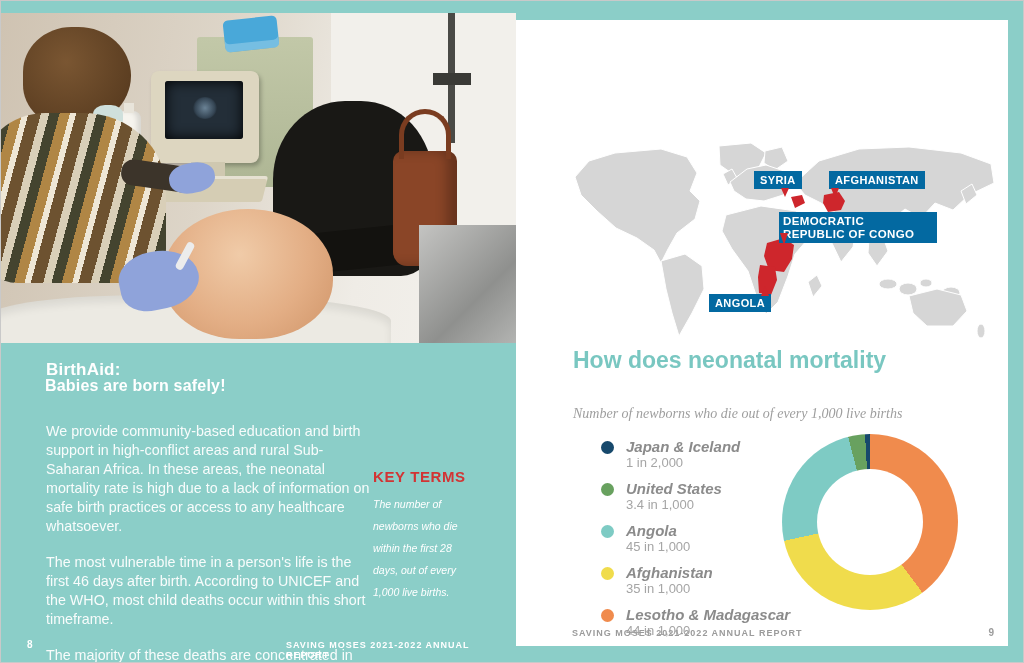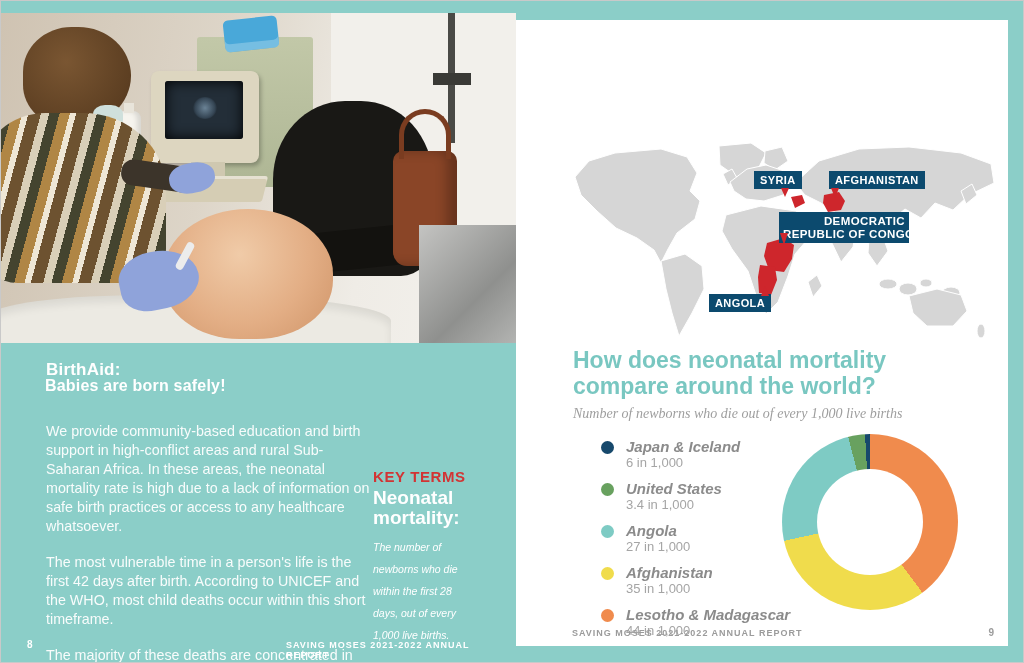--- a/index.html
+++ b/index.html
@@ -86,25 +86,25 @@
   .footer-left .report{ position:absolute; left:285px; top:3px; color:#ffffff; font-size:9px;
                         font-weight:bold; letter-spacing:1px; }
 
   
   .page-right{ position:absolute; left:515px; top:19px; width:492px; height:626px;
                background:#ffffff; }
   .intro{ position:absolute; left:57px; top:48px; width:382px; color:#9e9e9e;
           font-size:15px; line-height:20px; }
   .map{ position:absolute; left:53px; top:123px; width:428px; height:200px; }
   .map svg{ position:absolute; left:0; top:0; }
-  .map-label{ position:absolute; background:#0c4a6e; color:#ffffff; font-weight:bold;
+  .map-label{ position:absolute; background:#0369a1; color:#ffffff; font-weight:bold;
               font-size:11px; letter-spacing:.4px; padding:3px 6px; white-space:nowrap; }
   .lbl-syria{ left:185px; top:28px; }
   .lbl-afghanistan{ left:260px; top:28px; }
-  .lbl-drc{ left:210px; top:69px; width:130px; text-align:right; font-size:11.5px;
+  .lbl-drc{ left:210px; top:69px; width:158px; text-align:left; font-size:11.5px;
             line-height:12.5px; padding:3px 4px; }
   .lbl-angola{ left:140px; top:151px; }
   .ptr{ position:absolute; width:0; height:0; border-style:solid; }
   .ptr-syria{ left:212px; top:45px; border-width:9px 4px 0 4px;
               border-color:#ce262c transparent transparent transparent; }
   .ptr-afghanistan{ left:262px; top:45px; border-width:10px 4px 0 4px;
                     border-color:#ce262c transparent transparent transparent; }
   .ptr-drc{ left:211px; top:90px; border-width:12px 4px 0 4px;
             border-color:#ce262c transparent transparent transparent; }
   .ptr-angola{ left:192px; top:143px; border-width:0 4px 10px 4px;
@@ -170,27 +170,26 @@
       <div class="glove-keyboard"></div>
       <div class="glove-probe"></div>
       <div class="probe"></div>
     </div>
 
     <div class="kicker">BirthAid:</div>
     <h1 class="left-title">Babies are born safely!</h1>
 
     <div class="left-paragraphs">
       <p>We provide community-based education and birth support in high-conflict areas and rural Sub-Saharan Africa. In these areas, the neonatal mortality rate is high due to a lack of information on safe birth practices or access to any healthcare whatsoever.</p>
-      <p>The most vulnerable time in a person's life is the first 42 days after birth. According to UNICEF and the WHO, most child deaths occur within this short timeframe.</p>
+      <p>The most vulnerable time in a person's life is the first 46 days after birth. According to UNICEF and the WHO, most child deaths occur within this short timeframe.</p>
       <p>The majority of these deaths are concentrated in rural Sub-Saharan Africa and in conflict zones. With appropriate care, most are preventable.</p>
     </div>
 
     <aside class="key-terms">
       <div class="kt-label">KEY TERMS</div>
-      <div class="kt-term">Neonatal mortality:</div>
       <div class="kt-def">The number of newborns who die within the first 28 days, out of every 1,000 live births.</div>
     </aside>
 
     <footer class="footer-left">
       <span class="pageno">8</span>
       <span class="report">SAVING MOSES 2021-2022 ANNUAL REPORT</span>
     </footer>
   </section>
 
   <section class="page-right">
@@ -233,44 +232,43 @@
       </div>
       <div class="map-label lbl-angola">ANGOLA</div>
       <div class="ptr ptr-syria"></div>
       <div class="ptr ptr-afghanistan"></div>
       <div class="ptr ptr-drc"></div>
       <div class="ptr ptr-angola"></div>
     </div>
 
     <h2 class="right-heading">
       <span>How does neonatal mortality</span>
-      <span>compare around the world?</span>
     </h2>
     <p class="subtitle">Number of newborns who die out of every 1,000 live births</p>
 
     <div class="legend">
       <div class="legend-item">
         <span class="dot" style="background: rgb(23, 73, 108);"></span>
         <div>
             <div class="legend-name">Japan &amp; Iceland</div>
-             <div class="legend-value">6 in 1,000</div>
+             <div class="legend-value">1 in 2,000</div>
           </div>
       </div>
       <div class="legend-item">
         <span class="dot" style="background: rgb(104, 161, 95);"></span>
         <div>
             <div class="legend-name">United States</div>
              <div class="legend-value">3.4 in 1,000</div>
           </div>
       </div>
       <div class="legend-item">
         <span class="dot" style="background: rgb(126, 203, 196);"></span>
         <div>
             <div class="legend-name">Angola</div>
-             <div class="legend-value">27 in 1,000</div>
+             <div class="legend-value">45 in 1,000</div>
           </div>
       </div>
       <div class="legend-item">
         <span class="dot" style="background: rgb(240, 220, 76);"></span>
         <div>
             <div class="legend-name">Afghanistan</div>
              <div class="legend-value">35 in 1,000</div>
           </div>
       </div>
       <div class="legend-item">

